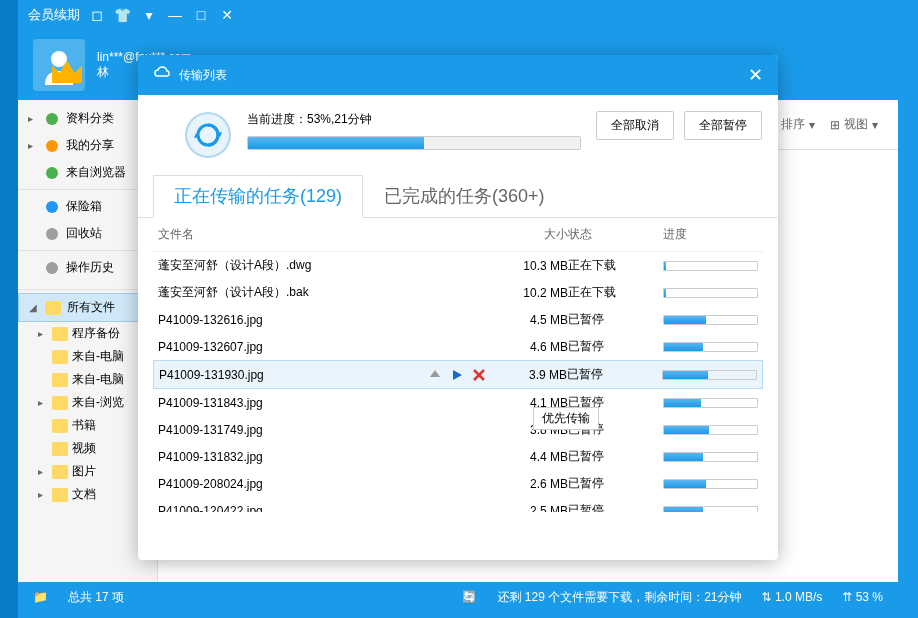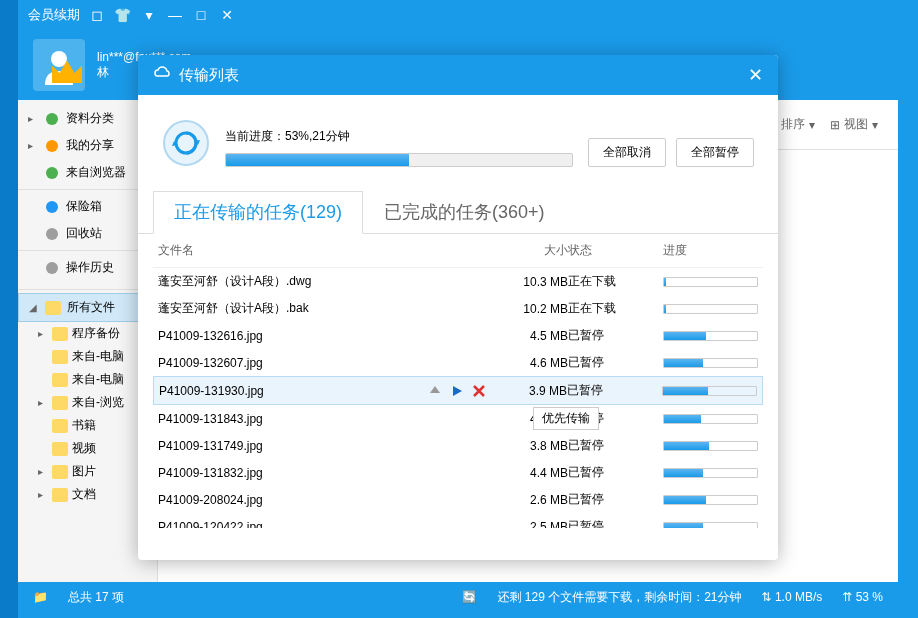--- a/index.html
+++ b/index.html
@@ -40,24 +40,24 @@
 .upload-btn { border: 1px dashed #ccc; padding: 15px; cursor: pointer; }
 
 .statusbar { position: absolute; bottom: 0; left: 0; right: 0; height: 30px; background: #1a9bea; color: white; display: flex; align-items: center; padding: 0 15px; font-size: 12px; gap: 20px; }
 .statusbar-left { flex: 1; }
 .statusbar-right { display: flex; gap: 20px; align-items: center; }
 
 
 .modal-overlay { position: absolute; left: 138px; top: 55px; width: 640px; height: 505px; background: white; box-shadow: 0 2px 20px rgba(0,0,0,0.3); border-radius: 4px; z-index: 100; }
 .modal-header { height: 40px; background: #1a9bea; color: white; display: flex; align-items: center; padding: 0 15px; border-radius: 4px 4px 0 0; }
 .modal-header-icon { margin-right: 8px; }
-.modal-header-title { flex: 1; font-size: 15px; }
+.modal-header-title { flex: 1; font-size: 12px; }
 .modal-close { cursor: pointer; font-size: 18px; }
 
-.progress-section { padding: 24px; display: flex; align-items: flex-end; gap: 15px; }
+.progress-section { padding: 16px; display: flex; align-items: flex-start; gap: 15px; margin-left: 30px; }
 .progress-icon { width: 48px; height: 48px; }
 .progress-info { flex: 1; }
 .progress-text { font-size: 12px; margin-bottom: 8px; }
 .progress-bar-outer { height: 14px; border: 1px solid #ccc; border-radius: 2px; background: #f0f0f0; overflow: hidden; }
 .progress-bar-inner { height: 100%; background: linear-gradient(to bottom, #5bb5f0, #1a9bea); }
 .progress-buttons { display: flex; gap: 10px; }
 .progress-btn { border: 1px solid #ccc; background: white; padding: 5px 14px; font-size: 12px; cursor: pointer; border-radius: 2px; }
 
 .tabs { display: flex; border-bottom: 1px solid #ddd; padding: 0 15px; }
 .tab { padding: 8px 20px; border: 1px solid transparent; font-size: 18px; color: #666; cursor: pointer; }

